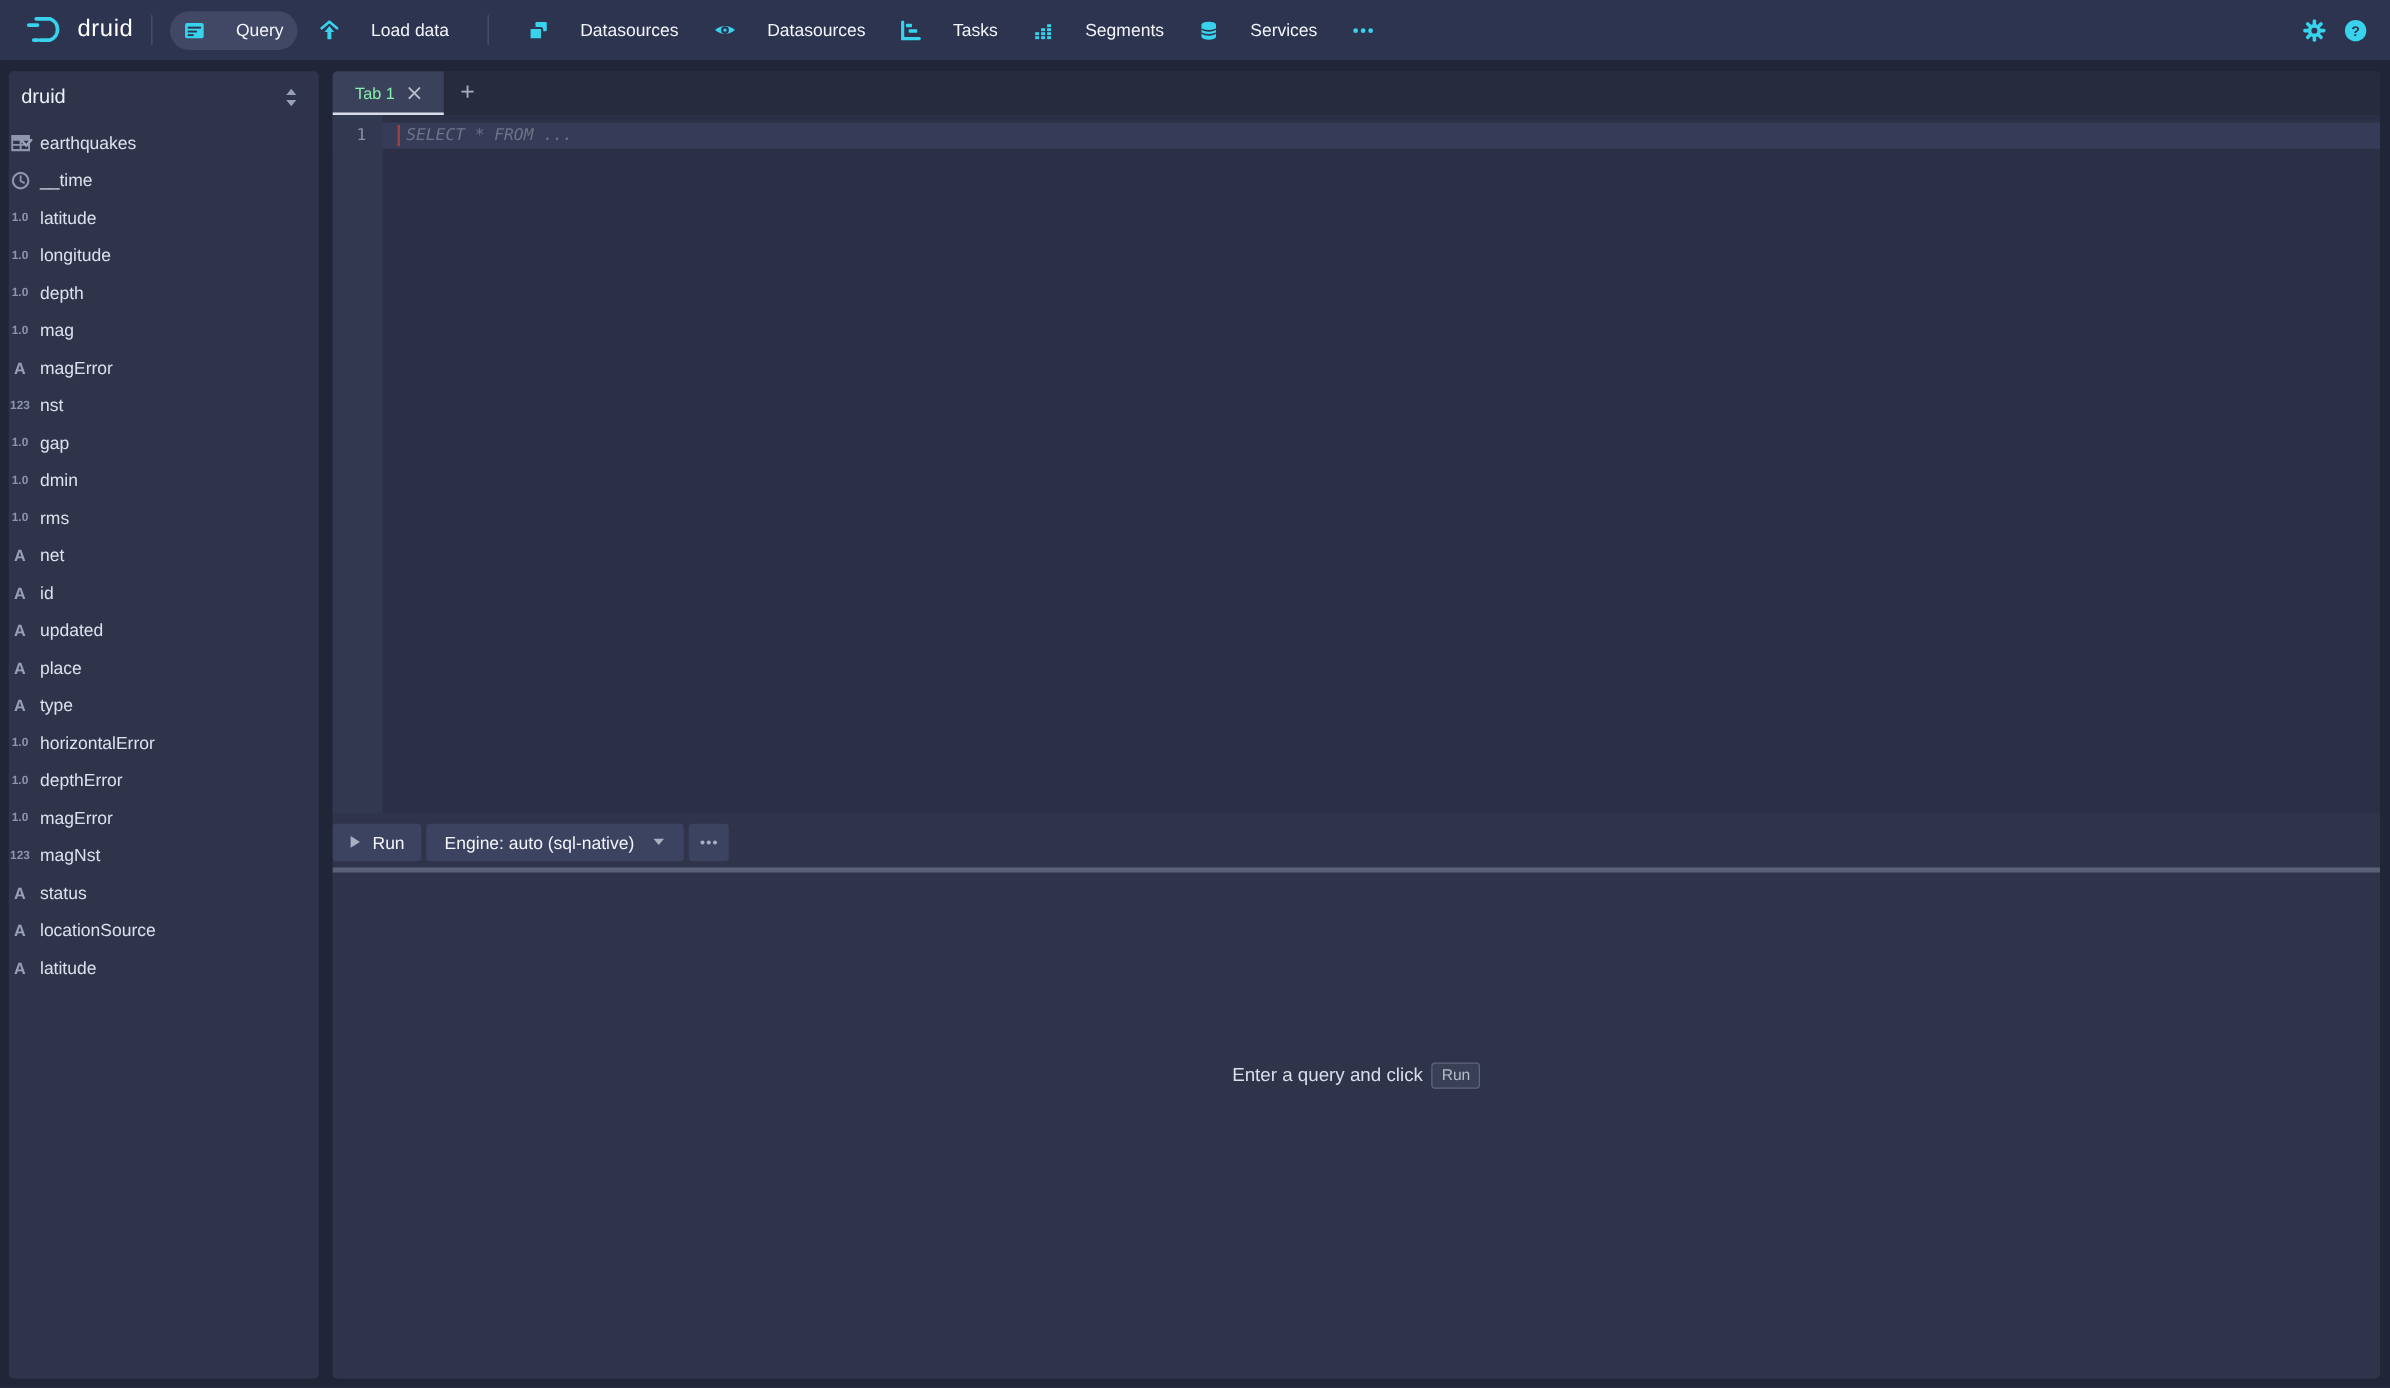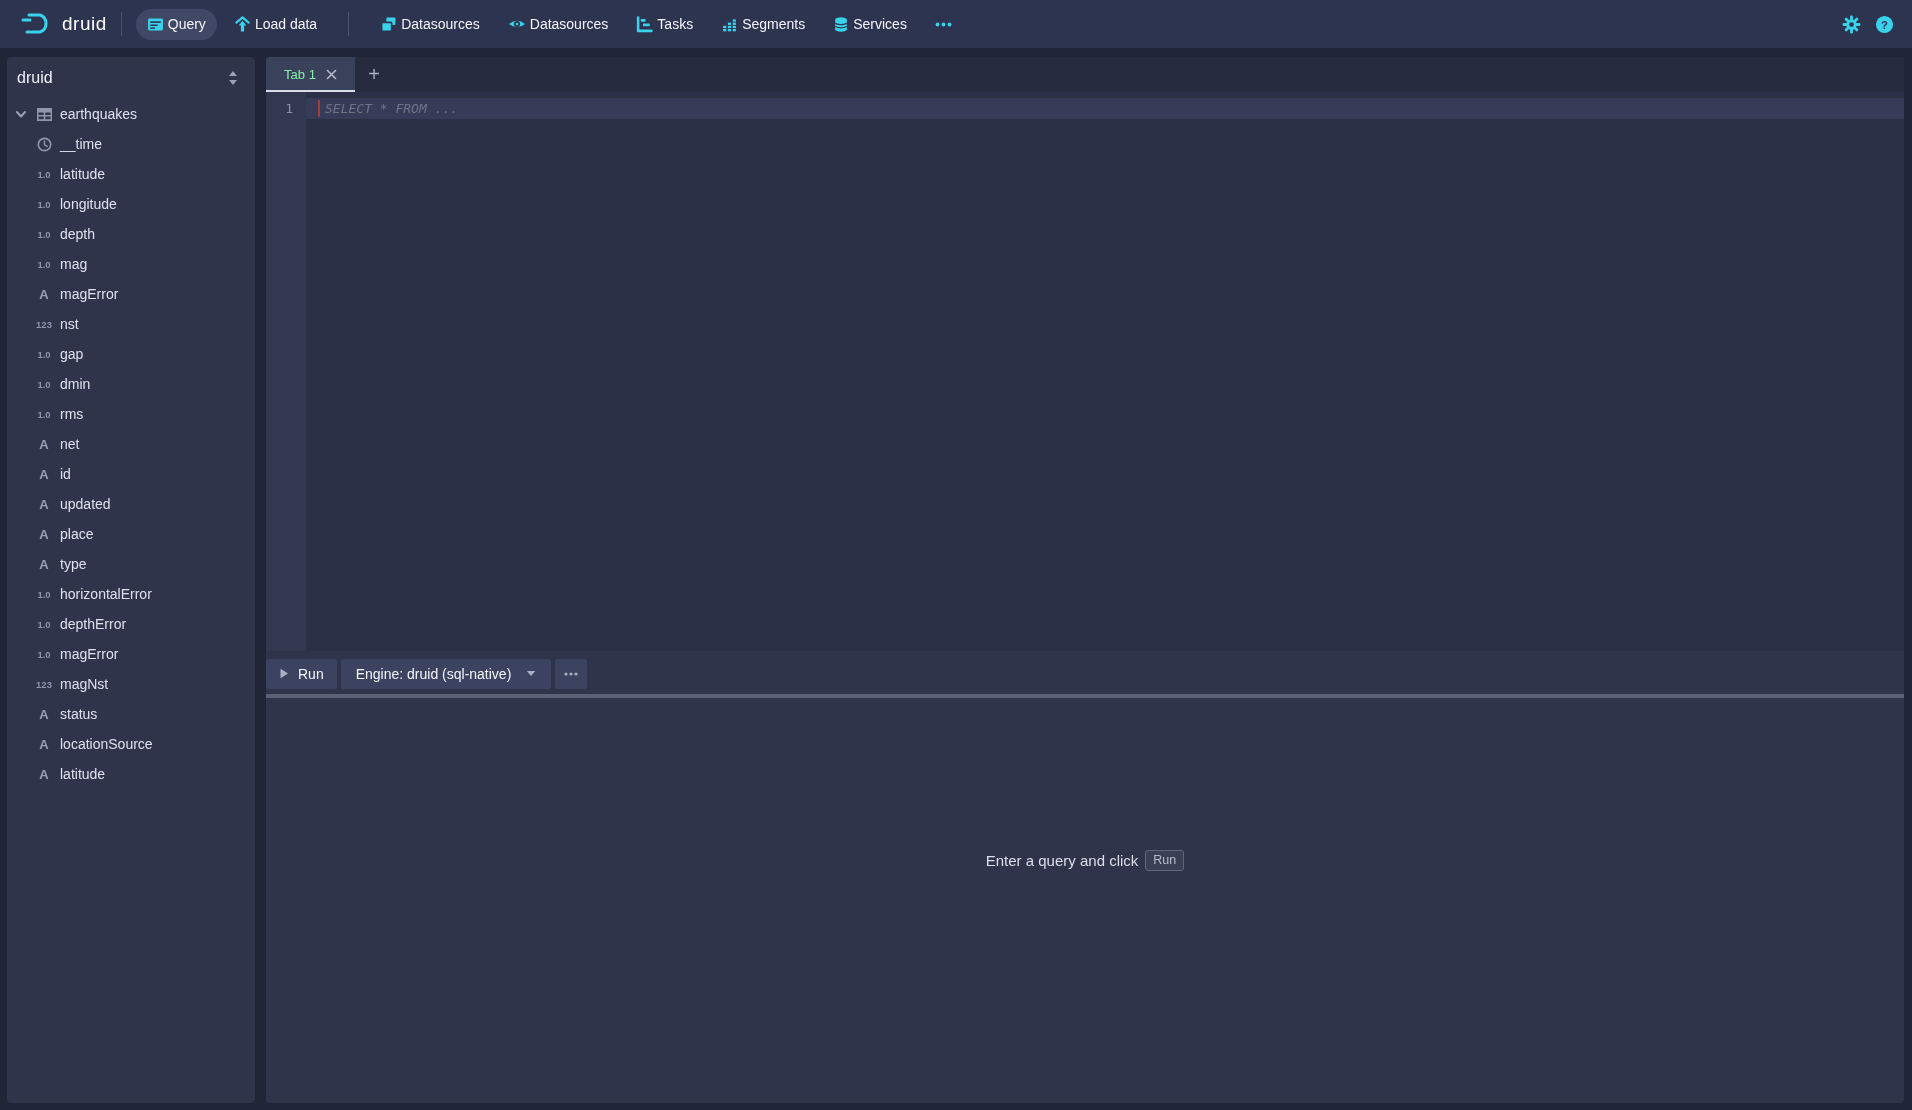--- a/index.html
+++ b/index.html
@@ -19,21 +19,21 @@
   .topbar{
     position:absolute;left:0;top:0;width:1912px;height:48px;
     background:var(--header);display:flex;align-items:center;
     padding:0 18px 0 20px;
   }
   .logo-wrap{display:flex;align-items:center;gap:8px;}
   .logo-text{font-size:19px;font-weight:400;color:#fff;letter-spacing:.5px;}
   .nav-divider{width:1px;height:24px;background:#4a5170;margin:0 14px;}
   .main-nav{display:flex;align-items:center;gap:6px;}
   .nav-item{
-    display:flex;align-items:center;gap:4px;padding:7px 11px;border-radius:16px;
+    display:flex;align-items:center;gap:25px;padding:7px 11px;border-radius:16px;
     font-size:14px;color:var(--text);cursor:pointer;white-space:nowrap;
   }
   .nav-item.active{background:#404865;}
   .icon{display:inline-flex;align-items:center;justify-content:center;line-height:0;}
   .topbar-right{margin-left:auto;display:flex;align-items:center;gap:14px;}
   .tb-icon-btn{cursor:pointer;display:inline-flex;}
   
   .sidebar{
     position:absolute;left:7px;top:57px;width:248px;height:1046px;
     background:var(--panel);border-radius:4px;overflow:hidden;
@@ -43,21 +43,21 @@
     background:var(--panel);border-radius:4px;overflow:hidden;
   }
   
   .side-header{
     height:42px;display:flex;align-items:center;padding:0 16px 0 10px;
   }
   .side-title{font-size:16px;color:#eef1f8;flex:1;cursor:pointer;}
   .sort-btn{cursor:pointer;}
   .side-row{
     position:relative;height:30px;display:flex;align-items:center;
-    padding-left:28px;cursor:pointer;
+    cursor:pointer;
   }
   .row-chevron{position:absolute;left:8px;top:9px;}
   .type-icon{
     width:18px;margin-right:7px;text-align:right;flex:none;
     color:#8d94ab;display:inline-flex;justify-content:center;align-items:center;
   }
   .g-float,.g-int{font-size:9.5px;font-weight:bold;letter-spacing:0;}
   .g-string{font-size:13px;font-weight:bold;color:#99a0b6;}
   .side-label{font-size:14px;color:var(--sidelabel);white-space:nowrap;}
   
@@ -386,21 +386,21 @@
   <div class="run-row">
     <div class="btn">
       <span class="icon">
         <svg width="10" height="11" viewBox="0 0 10 11">
             <path d="M1.5 0.8 L9 5.5 L1.5 10.2 Z" fill="#aab0c3"></path>
           </svg>
       </span>
       <span>Run</span>
     </div>
     <div class="btn" style="padding:0 15px;">
-      <span>Engine: druid (sql-native)</span>
+      <span>Engine: auto (sql-native)</span>
       <span class="icon" style="margin-left:6px;">
         <svg width="10" height="7" viewBox="0 0 10 7">
             <path d="M0.8 1 L5 6 L9.2 1 Z" fill="#aab0c3"></path>
           </svg>
       </span>
     </div>
     <div class="btn" style="padding:0 9px;">
       <span class="icon">
         <svg width="14" height="4" viewBox="0 0 14 4">
             <circle cx="2" cy="2" r="1.6" fill="#aab0c3"></circle>

